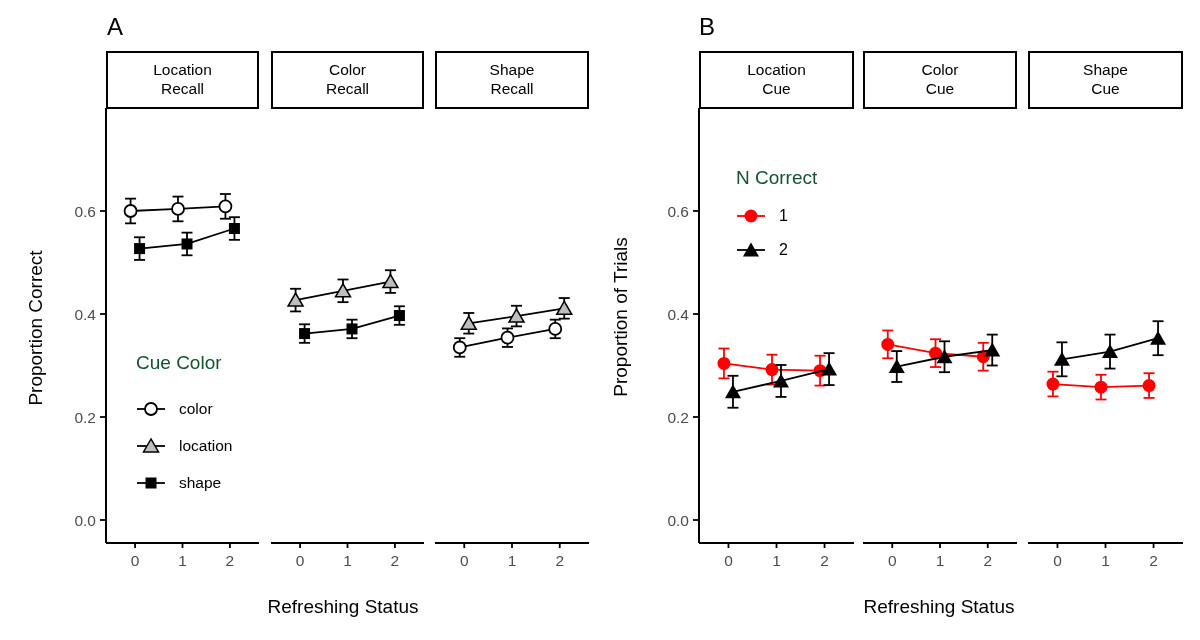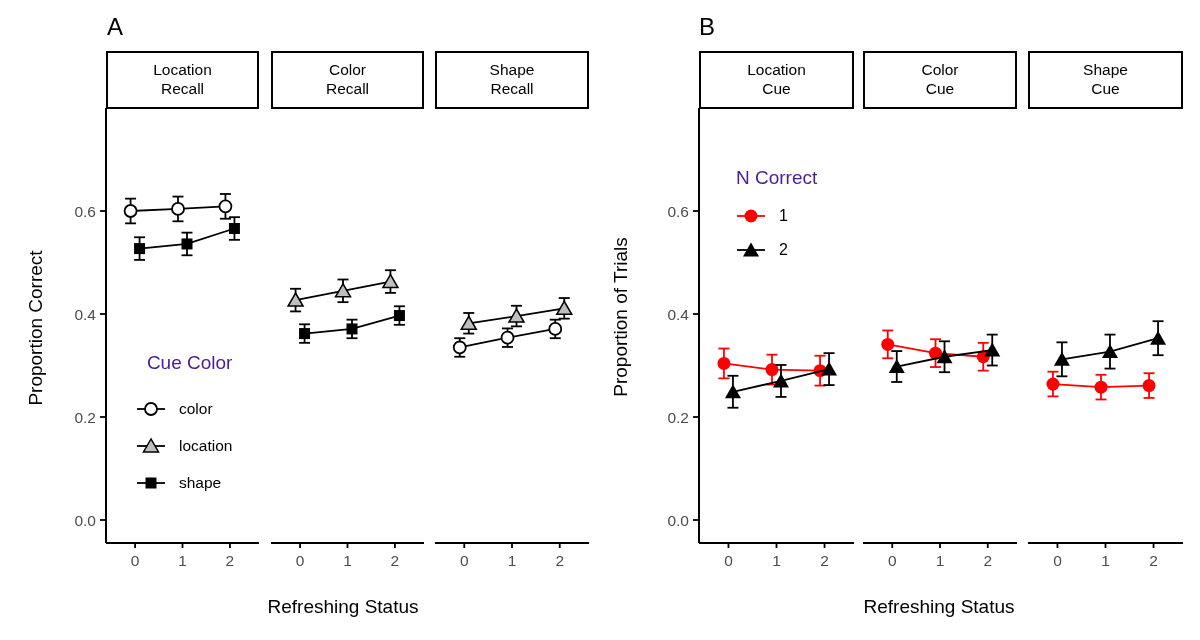--- a/index.html
+++ b/index.html
@@ -7,21 +7,21 @@
     position:relative;width:1200px;height:640px;background:#ffffff;
     font-family:"Liberation Sans", sans-serif;overflow:hidden;
   }
   #chart{position:absolute;left:0;top:0;}
   .abs{position:absolute;}
   .panel-label{font-size:24px;color:#000;font-weight:400;}
   .axis-title{font-size:19px;color:#000;white-space:nowrap;}
   .y-title{transform:translate(-50%,-50%) rotate(-90deg);}
   .x-title{transform:translate(-50%,-50%);text-align:center;}
   .legend{position:absolute;}
-  .legend-title{font-size:19px;line-height:22px;color:#4c1d95;text-align:right;}
+  .legend-title{font-size:19px;line-height:22px;color:#14532d;}
   .legend-items-a{padding-top:16px;}
   .legend-items-b{padding-top:10px;}
   .legend-item{display:flex;align-items:center;gap:13px;}
   .legend-item-a{height:37px;}
   .legend-item-b{height:34px;}
   .legend-item-label{font-size:15.5px;color:#000;}
   .legend-symbol{display:inline-block;width:30px;height:18px;line-height:0;}
 </style>
 </head>
 <body>

